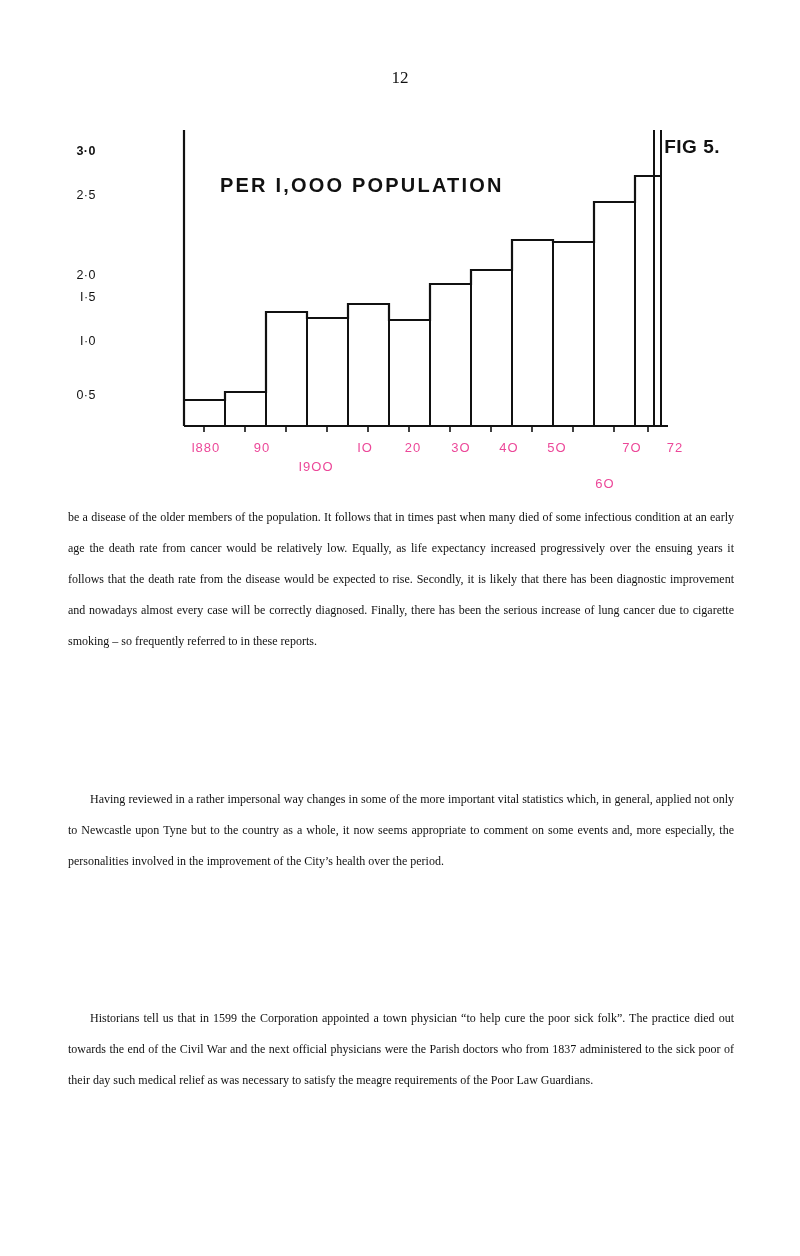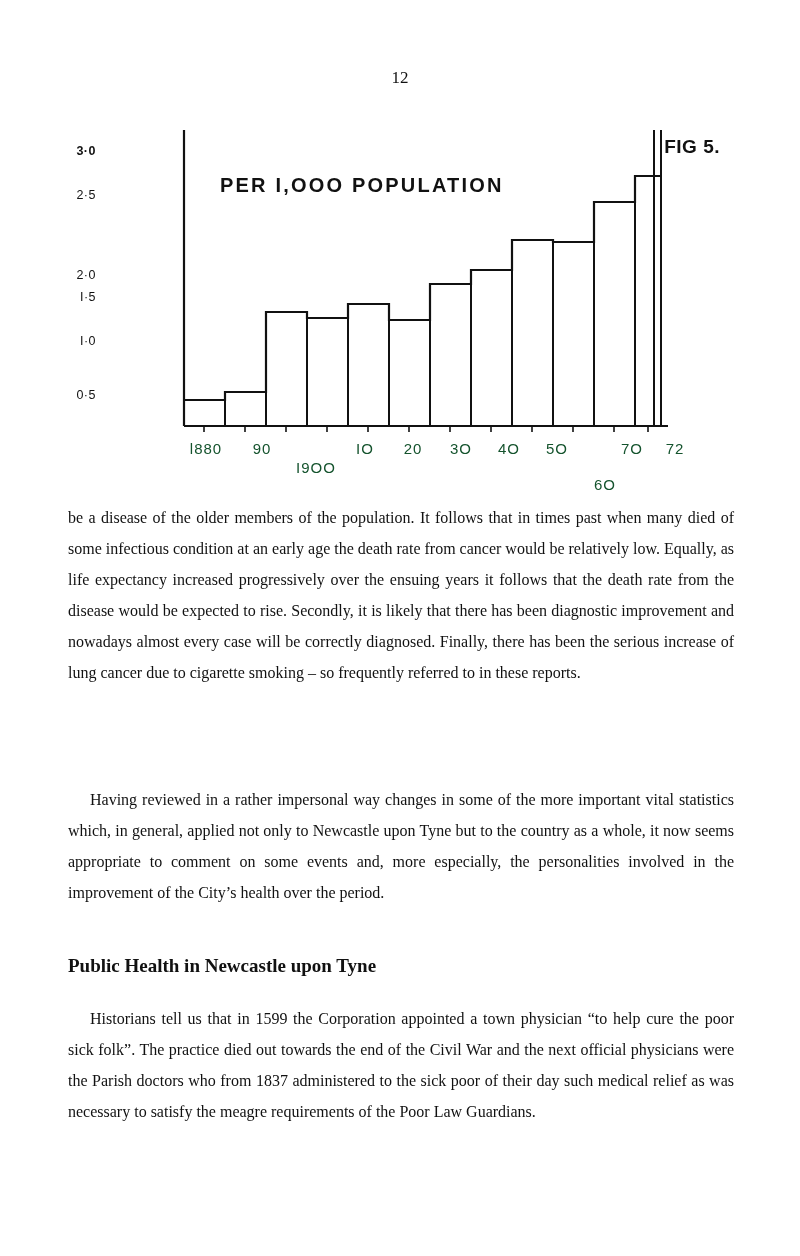--- a/index.html
+++ b/index.html
@@ -82,44 +82,44 @@
     font-family: "Liberation Sans", sans-serif;
     font-size: 12.5px;
     letter-spacing: 0.5px;
     color: #111;
     text-align: right;
     width: 46px;
   }
   .x-tick-label {
     position: absolute;
     font-family: "Liberation Sans", sans-serif;
-    font-size: 15px;
+    font-size: 13px;
     letter-spacing: 1px;
-    color: #14532d;
+    color: #ec4899;
     text-align: center;
     transform: translateX(-50%);
     white-space: nowrap;
   }
   .indent {
     text-indent: 22px;
   }
   .section-heading {
     position: absolute;
     left: 68px;
     font-family: "Liberation Serif", serif;
     font-size: 19px;
     font-weight: bold;
     color: #111;
   }
   .para-block {
     position: absolute;
     left: 68px;
     width: 666px;
     font-family: "Liberation Serif", serif;
-    font-size: 16px;
+    font-size: 12px;
     line-height: 31px;
     text-align: justify;
     color: #111;
   }
 </style>
 </head>
 <body>
 
 <div class="page">
 
@@ -184,17 +184,16 @@
     <div class="x-tick-label" style="left:469px; top:318px;">5O</div>
     <div class="x-tick-label" style="left:517px; top:318px;margin-top:36px;">6O</div>
     <div class="x-tick-label" style="left:544px; top:318px;text-align:center;">7O</div>
     <div class="x-tick-label" style="left:587px; top:318px;">72</div>
   </div>
 
   <div class="para-block" style="top:502px;">be a disease of the older members of the population. It follows that in times past when many died of some infectious condition at an early age the death rate from cancer would be relatively low. Equally, as life expectancy increased progressively over the ensuing years it follows that the death rate from the disease would be expected to rise. Secondly, it is likely that there has been diagnostic improvement and nowadays almost every case will be correctly diagnosed. Finally, there has been the serious increase of lung cancer due to cigarette smoking – so frequently referred to in these reports.</div>
 
   <div class="para-block indent" style="top:784px;">Having reviewed in a rather impersonal way changes in some of the more important vital statistics which, in general, applied not only to Newcastle upon Tyne but to the country as a whole, it now seems appropriate to comment on some events and, more especially, the personalities involved in the improvement of the City’s health over the period.</div>
 
-  <div class="section-heading" style="top:955px;">Public Health in Newcastle upon Tyne</div>
 
   <div class="para-block indent" style="top:1003px;">Historians tell us that in 1599 the Corporation appointed a town physician “to help cure the poor sick folk”. The practice died out towards the end of the Civil War and the next official physicians were the Parish doctors who from 1837 administered to the sick poor of their day such medical relief as was necessary to satisfy the meagre requirements of the Poor Law Guardians.</div>
 
 </div>
 
 </body></html>

